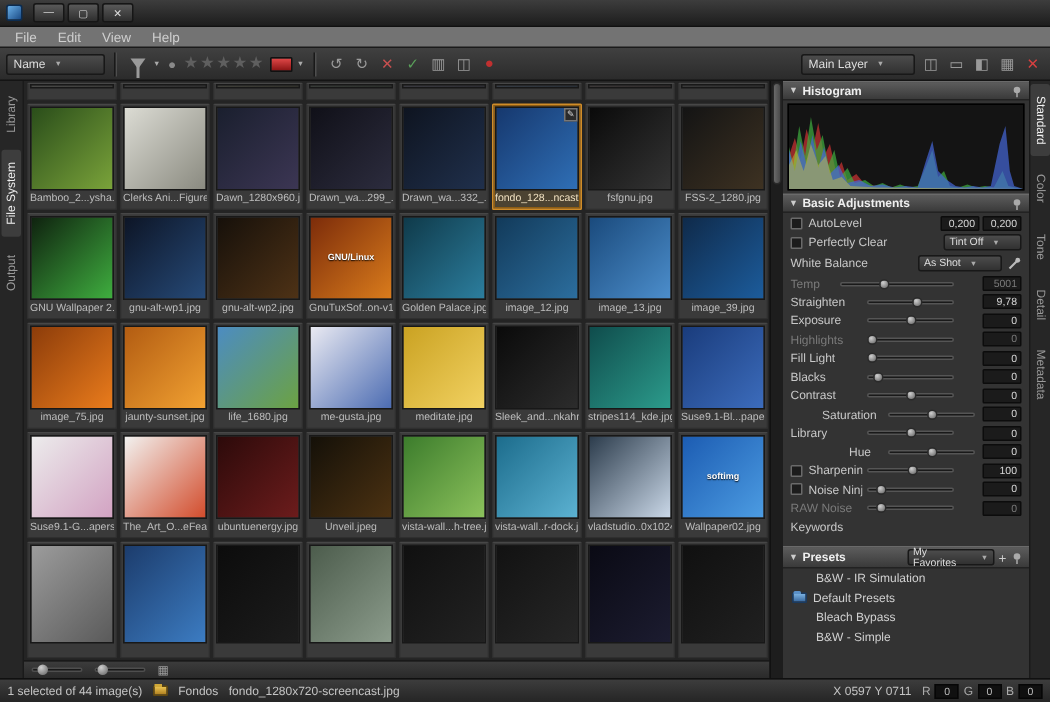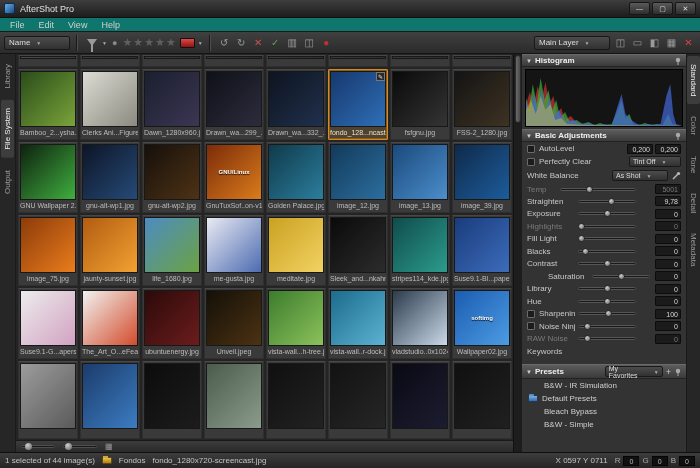--- a/index.html
+++ b/index.html
@@ -6,21 +6,21 @@
   html,body { width:700px; height:468px; overflow:hidden; }
   body { background:#282828; font-family:"Liberation Sans",sans-serif; color:#ccc; position:relative; font-size:9px; }
 
   
   .titlebar { height:18px; background:linear-gradient(#3d3d3d,#1d1d1d); border-bottom:1px solid #101010; display:flex; align-items:center; padding:0 4px; }
   .app-icon { width:11px; height:11px; border-radius:2px; background:linear-gradient(135deg,#6ab0e8,#1a4a85); border:1px solid #0c2c50; margin-right:5px; }
   .title-text { flex:1; font-size:9px; color:#e0e0e0; }
   .win-btn { width:21px; height:13px; margin-left:2px; border:1px solid #161616; border-radius:2px; background:linear-gradient(#5a5a5a,#2e2e2e); color:#ddd; font-size:7px; display:flex; align-items:center; justify-content:center; }
 
   
-  .menubar { height:14px; background:#0f766e; border-bottom:1px solid #1a1a1a; display:flex; align-items:center; padding-left:3px; }
+  .menubar { height:14px; background:#737373; border-bottom:1px solid #1a1a1a; display:flex; align-items:center; padding-left:3px; }
   .menu-item { font-size:9px; color:#cfcfcf; padding:0 7px; }
 
   
   .toolbar { height:22px; background:linear-gradient(#404040,#2b2b2b); border-bottom:1px solid #141414; display:flex; align-items:center; padding:0 4px; gap:3px; }
   .dd { background:linear-gradient(#4c4c4c,#313131); border:1px solid #181818; border-radius:2px; height:14px; display:flex; align-items:center; padding:0 4px; font-size:8px; color:#ddd; }
   .dd .arr { margin-left:6px; font-size:5px; color:#aaa; }
   .tsep { width:2px; height:16px; border-left:1px solid #191919; border-right:1px solid #4e4e4e; margin:0 3px; }
   .tico { width:15px; height:15px; display:flex; align-items:center; justify-content:center; font-size:10px; color:#9a9a9a; }
   .star { color:#5f5f5f; font-size:11px; line-height:11px; letter-spacing:1px; }
   .dot { color:#8a8a8a; font-size:9px; margin:0 2px; }
@@ -91,21 +91,20 @@
   .sfolder { width:10px; height:7px; background:linear-gradient(#e8c050,#b08020); border:1px solid #604810; border-radius:1px; position:relative; flex:none; }
   .sfolder:before { content:""; position:absolute; top:-2px; left:0; width:5px; height:2px; background:#d0a838; }
   .rgbbox { width:16px; height:10px; background:#101010; border:1px solid #060606; color:#bbb; font-size:7px; line-height:9px; text-align:center; }
   .rgl { color:#aaa; }
 </style>
 </head>
 <body>
 
 <div class="titlebar">
   <span class="app-icon"></span>
-  <span class="title-text">AfterShot Pro</span>
   <span class="win-btn">—</span>
   <span class="win-btn">▢</span>
   <span class="win-btn">✕</span>
 </div>
 
 <div class="menubar">
     <span class="menu-item">File</span>
     <span class="menu-item">Edit</span>
     <span class="menu-item">View</span>
     <span class="menu-item">Help</span>
@@ -509,21 +508,21 @@
           <span class="valbox">0</span>
         </div>
         <div class="prow" style="height: 12.5px;">
           <span class="sl-label">Library</span>
           <span class="sl-track">
             <span class="sl-handle" style="left: calc(50% - 3px);"></span>
           </span>
           <span class="sp"></span>
           <span class="valbox">0</span>
         </div>
-        <div class="prow" style="height: 12.5px;">
+        <div class="prow" style="height: 12.5px; margin-left: 39px;">
           <span class="sl-label">Hue</span>
           <span class="sl-track">
             <span class="sl-handle" style="left: calc(50% - 3px);"></span>
           </span>
           <span class="sp"></span>
           <span class="valbox">0</span>
         </div>
         <div class="prow" style="height: 12.5px;">
           <span class="cb"></span>
           <span class="sl-label" style="width: 36px;">Sharpening</span>

